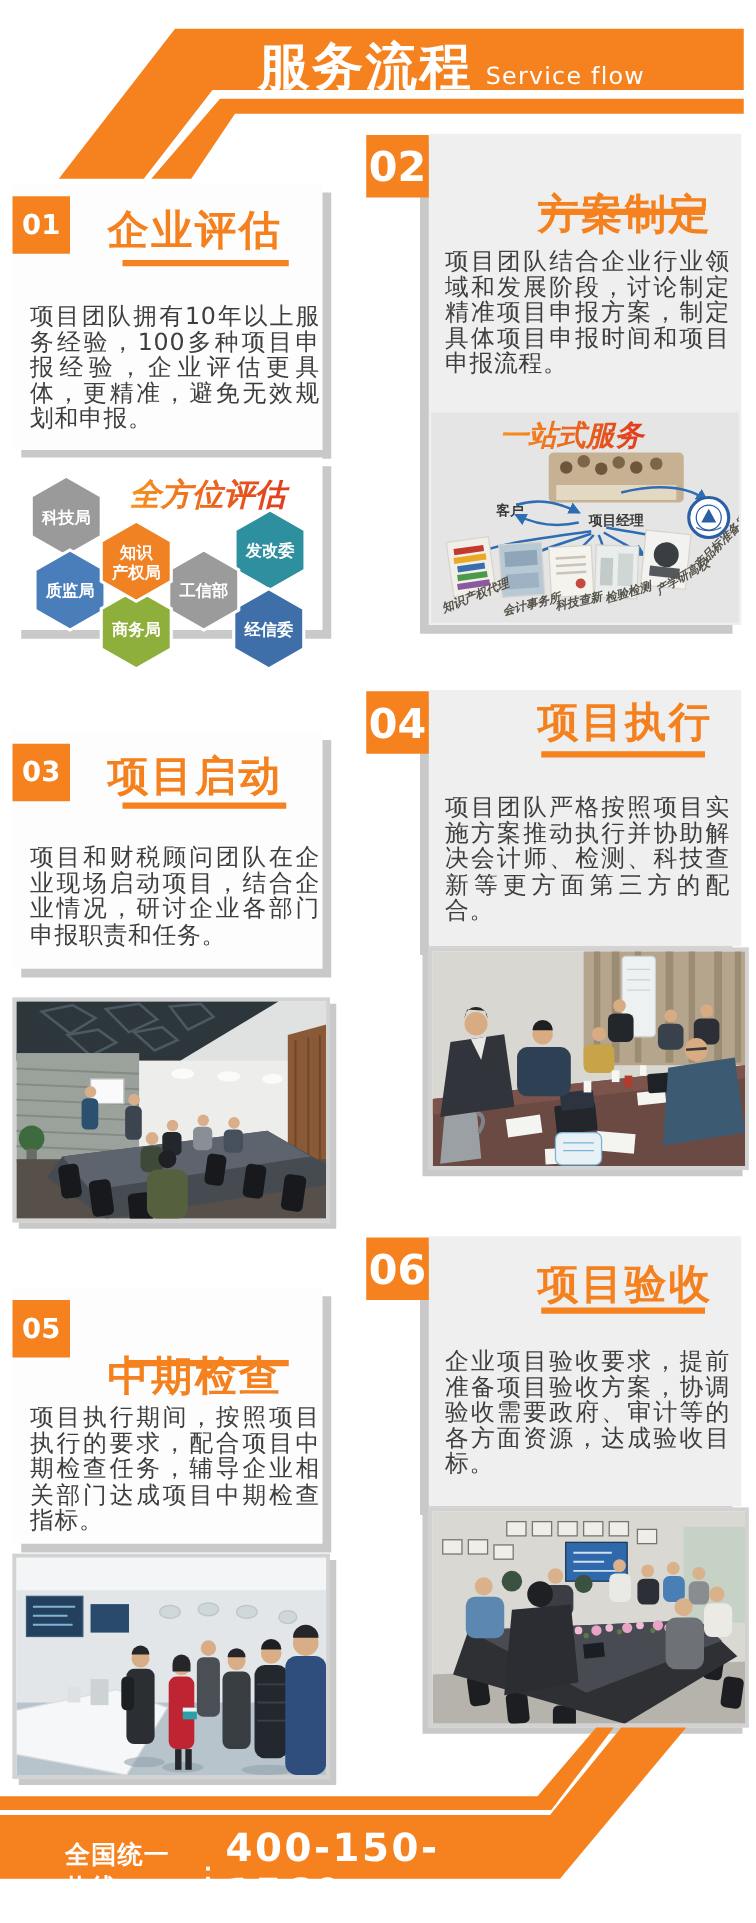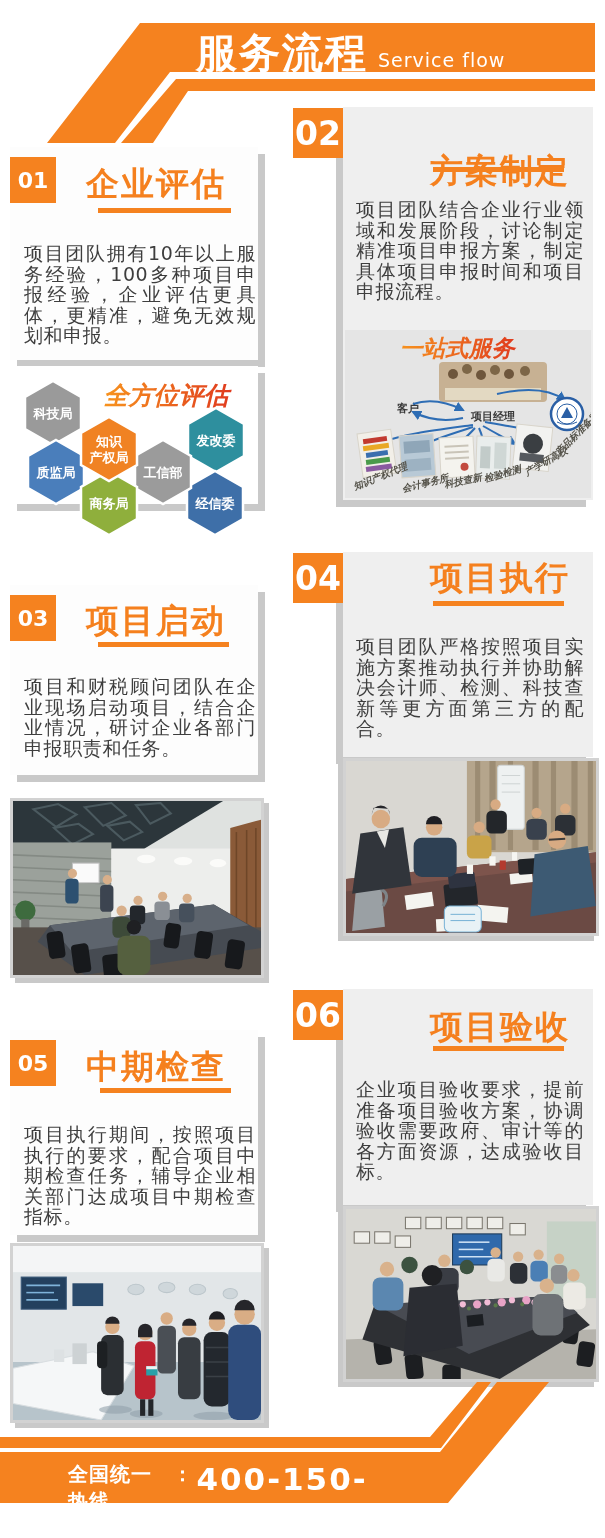--- a/index.html
+++ b/index.html
@@ -2,24 +2,24 @@
 <html><head>
 <meta charset="utf-8">
 <style>
   html,body{margin:0;padding:0;background:#fff;}
   #page{position:relative;width:605px;height:1538px;margin:0 auto;background:#ffffff;
         overflow:hidden;font-family:"DejaVu Sans","Liberation Sans",sans-serif;}
   .abs{position:absolute;}
   svg{display:block;}
 
   
-  .header-text{left:196px;top:26px;width:320px;display:flex;align-items:baseline;gap:10px;color:#fff;}
+  .header-text{left:196px;top:26px;width:320px;display:flex;align-items:baseline;gap:10px;color:#fff;justify-content:flex-end;}
   .header-cn{font-size:41px;font-weight:bold;letter-spacing:2px;}
   .header-en{font-size:19px;letter-spacing:1px;}
-  .footer-text{left:68px;top:1461px;width:340px;display:flex;align-items:flex-start;gap:4px;color:#fff;}
+  .footer-text{left:52px;top:1461px;width:340px;display:flex;align-items:center;gap:4px;color:#fff;}
   .footer-label{font-size:20px;font-weight:bold;letter-spacing:1px;}
   .footer-colon{font-size:20px;font-weight:bold;}
   .footer-number{font-size:31px;font-weight:bold;letter-spacing:2px;}
 
   
   .card-left{background:#fdfdfd;box-shadow:7px 7px 0 #c9c9c9;}
   .card-right{background:#efefef;box-shadow:-7px 7px 0 #c9c9c9;}
   .media-left{background:#ffffff;box-shadow:7px 7px 0 #c9c9c9;}
   .media-right{background:#e5e5e5;}
   .badge{background:#f5821f;color:#fff;font-weight:bold;display:flex;align-items:center;justify-content:center;}
@@ -57,21 +57,21 @@
 
   .s4-card{left:343px;top:552px;width:250px;height:205px;}
   .s4-badge{left:293px;top:553px;}
   .s4-title{left:407px;top:557px;width:186px;}
   .s4-line{left:433px;top:601px;width:131px;}
   .s4-body{left:356px;top:636px;width:228px;height:118px;}
   .s4-photo{left:343px;top:758px;width:250px;height:172px;}
 
   .s5-card{left:10px;top:1030px;width:248px;height:205px;}
   .s5-badge{left:10px;top:1040px;}
-  .s5-title{left:62px;top:1046px;width:188px;}
+  .s5-title{left:62px;top:1080px;width:188px;}
   .s5-line{left:100px;top:1088px;width:131px;}
   .s5-body{left:24px;top:1124px;width:232px;height:106px;}
   .s5-photo{left:10px;top:1243px;width:248px;height:174px;}
 
   .s6-card{left:343px;top:989px;width:250px;height:216px;}
   .s6-badge{left:293px;top:990px;}
   .s6-title{left:407px;top:1006px;width:186px;}
   .s6-line{left:433px;top:1046px;width:131px;}
   .s6-body{left:356px;top:1079px;width:228px;height:114px;}
   .s6-photo{left:343px;top:1206px;width:250px;height:170px;}

